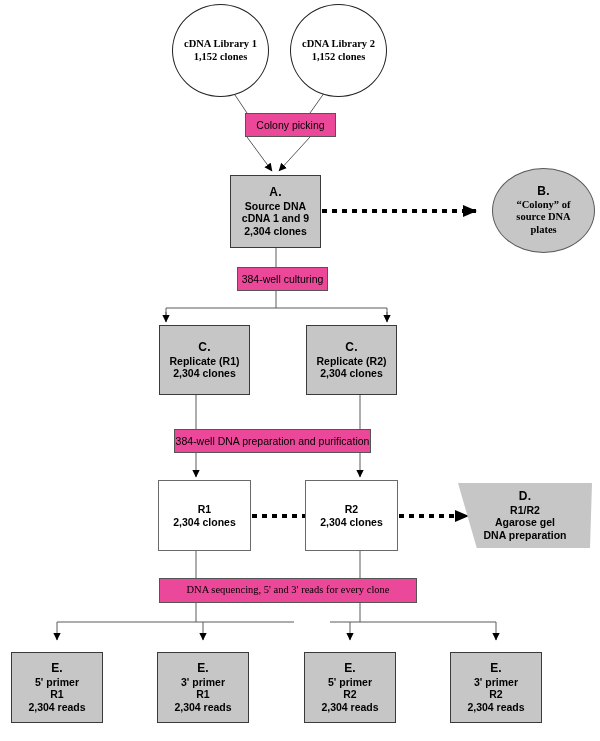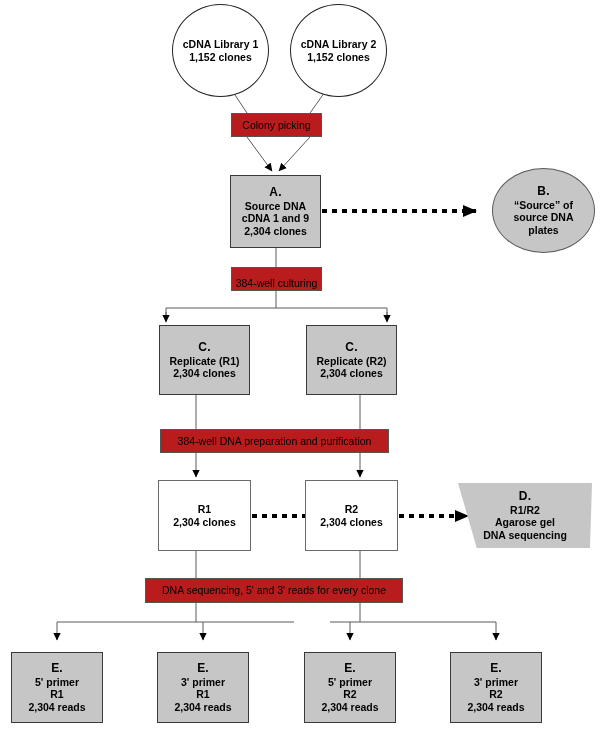--- a/index.html
+++ b/index.html
@@ -52,24 +52,26 @@
     border-radius: 50%;
     background: #ffffff;
   }
   .circle.filled {
     background: #c6c6c6;
     border: 1px solid #5a5a5a;
   }
   .circle .ln {
     font-size: 10.5px;
     font-weight: bold;
+    font-family: Liberation Serif, serif;
   }
   .procbox {
     border: 1px solid #555555;
-    background: #b91c1c;
+    background: #ec4899;
+    margin-left: 14px;
   }
   .procbox .ln {
     font-size: 10.5px;
     font-weight: normal;
   }
   .greybox {
     background: #c6c6c6;
     border: 1px solid #3a3a3a;
   }
   .whitebox {
@@ -155,65 +157,65 @@
 
   <div class="node greybox" style="left:230px; top:175px; width:91px; height:73px;">
     <span class="ttl">A.</span>
     <span class="ln">Source DNA</span>
     <span class="ln">cDNA 1 and 9</span>
     <span class="ln">2,304 clones</span>
   </div>
 
   <div class="node circle filled" style="left:492px; top:168px; width:103px; height:85px;">
     <span class="ttl">B.</span>
-    <span class="ln">“Source” of</span>
+    <span class="ln">“Colony” of</span>
     <span class="ln">source DNA</span>
     <span class="ln">plates</span>
   </div>
 
-  <div class="node procbox" style="left:231px; top:267px; width:91px; height:24px;justify-content:flex-end;">
+  <div class="node procbox" style="left:223px; top:267px; width:91px; height:24px;">
     <span class="ln">384-well culturing</span>
   </div>
 
   <div class="node greybox" style="left:159px; top:325px; width:91px; height:70px;">
     <span class="ttl">C.</span>
     <span class="ln">Replicate (R1)</span>
     <span class="ln">2,304 clones</span>
   </div>
 
   <div class="node greybox" style="left:306px; top:325px; width:91px; height:70px;">
     <span class="ttl">C.</span>
     <span class="ln">Replicate (R2)</span>
     <span class="ln">2,304 clones</span>
   </div>
 
-  <div class="node procbox" style="left:160px; top:429px; width:229px; height:24px;">
+  <div class="node procbox" style="left:160px; top:429px; width:197px; height:24px;">
     <span class="ln">384-well DNA preparation and purification</span>
   </div>
 
   <div class="node whitebox" style="left:158px; top:480px; width:93px; height:71px;">
     <span class="ln">R1</span>
     <span class="ln">2,304 clones</span>
   </div>
 
   <div class="node whitebox" style="left:305px; top:480px; width:93px; height:71px;">
     <span class="ln">R2</span>
     <span class="ln">2,304 clones</span>
   </div>
 
   <div class="trapz-wrap" style="left:458px; top:483px; width:134px; height:65px;">
     <div class="node trapz" style="left:0; top:0; width:134px; height:65px; position:absolute;">
       <span class="ttl">D.</span>
       <span class="ln">R1/R2</span>
       <span class="ln">Agarose gel</span>
-      <span class="ln">DNA sequencing</span>
+      <span class="ln">DNA preparation</span>
     </div>
   </div>
 
-  <div class="node procbox" style="left:145px; top:578px; width:258px; height:25px;">
+  <div class="node procbox" style="left:145px; top:578px; width:258px; height:25px;font-family:Liberation Serif, serif;">
     <span class="ln">DNA sequencing, 5' and 3' reads for every clone</span>
   </div>
 
   <div class="node greybox" style="left:11px; top:652px; width:92px; height:71px;">
     <span class="ttl">E.</span>
     <span class="ln">5' primer</span>
     <span class="ln">R1</span>
     <span class="ln">2,304 reads</span>
   </div>
 

